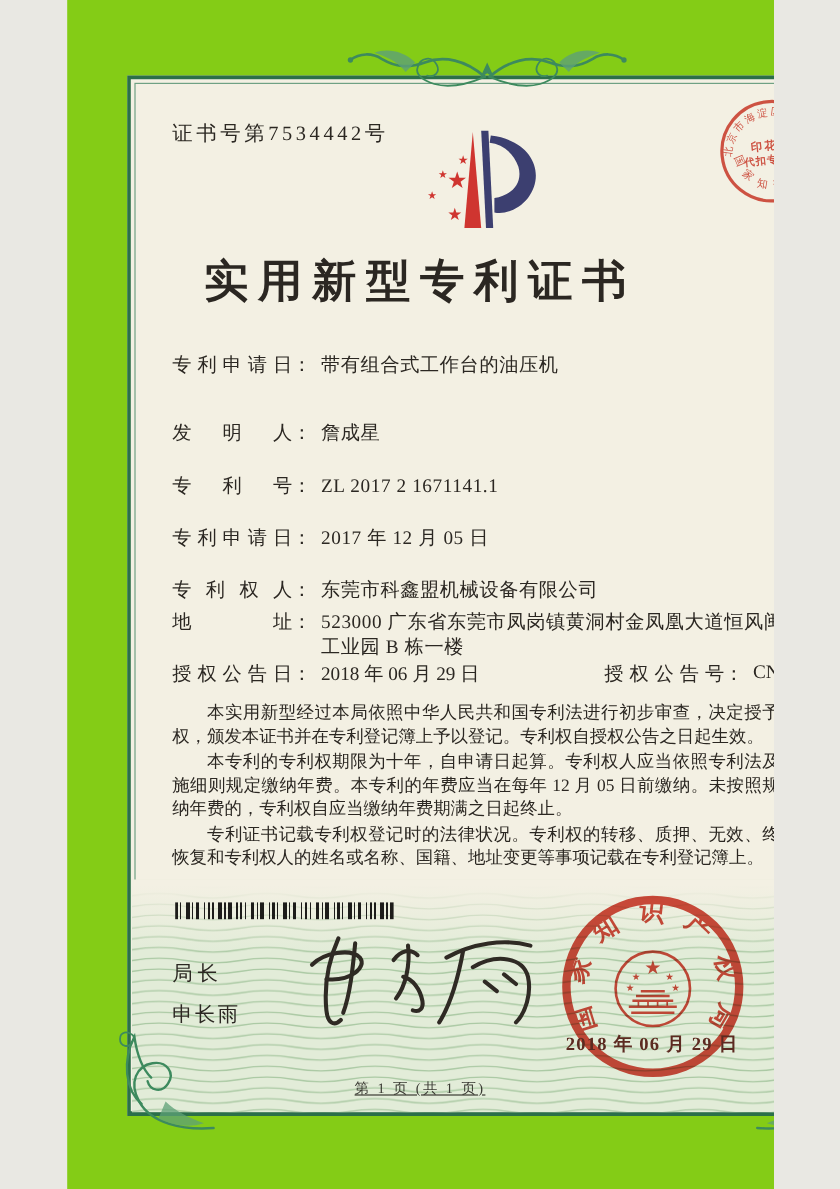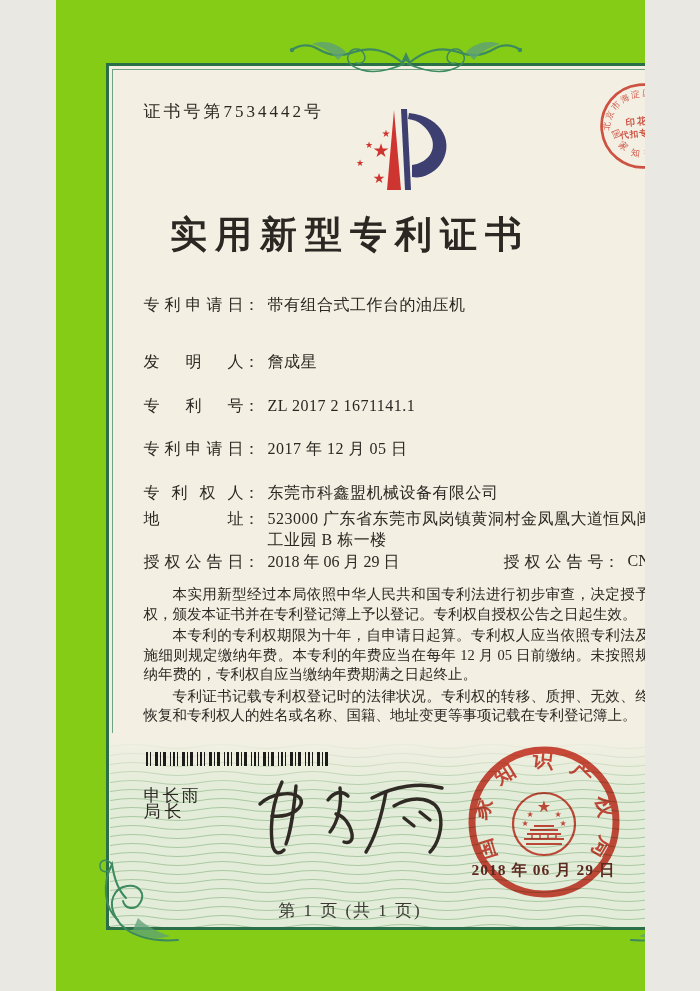--- a/index.html
+++ b/index.html
@@ -19,23 +19,23 @@
   .flabel{display:inline-block;width:100px;text-align:justify;text-align-last:justify;vertical-align:top;}
   .colon{vertical-align:top;margin-right:8px;}
   .fvalue{display:inline-block;max-width:420px;vertical-align:top;letter-spacing:0.5px;}
   .pair2{left:88px;width:552px;display:flex;font-size:16px;}
   .pair2 .grp{white-space:nowrap;}
   .pair2 .grp+.grp{margin-left:104px;}
   .body-text{left:88px;top:585px;width:536px;font-size:14.5px;line-height:19.5px;text-align:justify;}
   .body-text p{margin:0 0 2px;text-indent:2em;}
   .barcode{left:90px;top:752px;width:182px;height:14px;background:repeating-linear-gradient(90deg,#1d1c1a 0 2px,transparent 2px 4px,#1d1c1a 4px 5px,transparent 5px 9px,#1d1c1a 9px 12px,transparent 12px 14px,#1d1c1a 14px 15px,transparent 15px 17px,#1d1c1a 17px 20px,transparent 20px 24px,#1d1c1a 24px 25px,transparent 25px 27px);}
   .role{left:88px;top:800px;font-size:17px;letter-spacing:4px;}
-  .dname{left:88px;top:784px;font-size:17px;letter-spacing:2px;}
+  .dname{left:88px;top:834px;font-size:17px;letter-spacing:2px;}
   .sealdate{left:416px;top:860px;font-size:15.5px;letter-spacing:1px;color:#5c2a21;font-weight:bold;}
-  .footer{left:0;right:0;top:899px;text-align:center;font-size:17px;letter-spacing:2px;color:#3a3a33;}
+  .footer{left:0;right:0;top:899px;text-align:center;font-size:12px;letter-spacing:2px;color:#3a3a33;text-decoration:underline;}
   .stamp{mix-blend-mode:multiply;}
   .sealtext{font-family:"Liberation Sans","DejaVu Sans",sans-serif;}
 </style>
 </head>
 <body>
 
 <div class="page">
 
   <div class="frame"></div>
 

